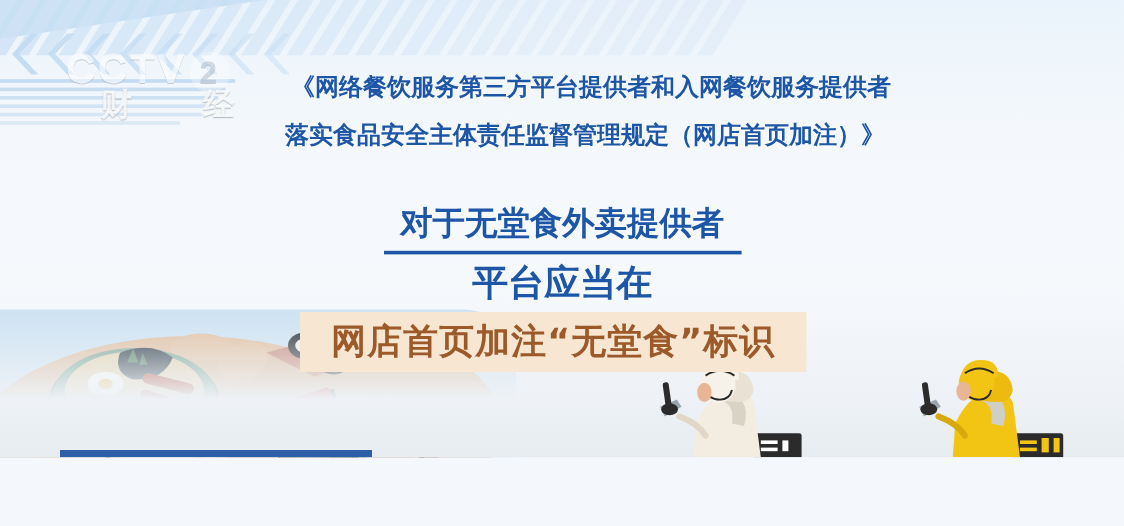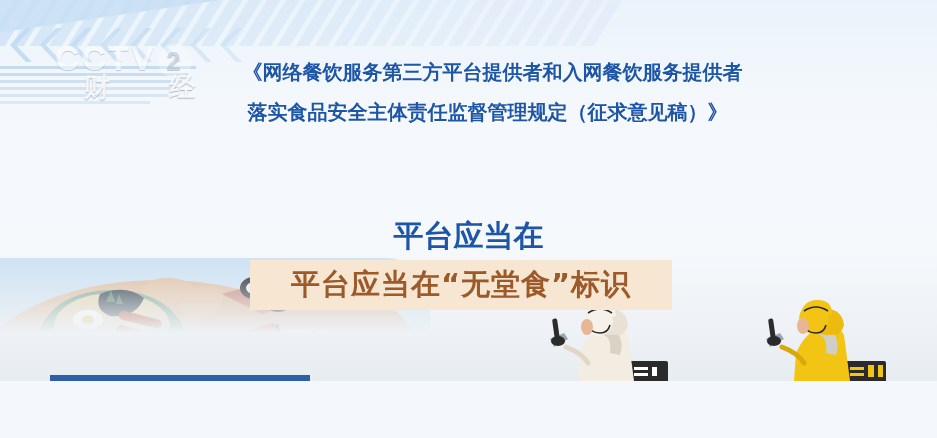--- a/index.html
+++ b/index.html
@@ -187,23 +187,26 @@
   <div class="wm-cctv2">
     <div class="txt">
       <span>CCTV</span><span class="two">2</span>
     </div>
   </div>
   <div class="wm-caijing">财  经</div>
 
 
   <div class="title-wrap">
     <div class="t-line l1">《网络餐饮服务第三方平台提供者和入网餐饮服务提供者</div>
-    <div class="t-line l2">落实食品安全主体责任监督管理规定（征求意见稿）》</div>
-  </div>
-
+    <div class="t-line l2">落实食品安全主体责任监督管理规定（网店首页加注）》</div>
+  </div>
+
+  <div class="sub1">
+    <span>对于无堂食外卖提供者</span>
+  </div>
   <div class="sub2">
     <span>平台应当在</span>
   </div>
 
   <div class="illus">
     <div class="illus-inner">
       <svg width="430" height="180" viewBox="0 0 430 180">
 
         <ellipse cx="160" cy="118" rx="185" ry="96" fill="#e0bfa0"></ellipse>
         <ellipse cx="300" cy="96" rx="118" ry="74" fill="#dcbb9c"></ellipse>
@@ -359,16 +362,16 @@
         <rect x="12" y="24" width="5" height="24" rx="2" fill="#2b2b2b" transform="rotate(-8 12 24)"></rect>
         <ellipse cx="18" cy="46" rx="7" ry="5" fill="#2b2b2b"></ellipse>
         <path d="M26 52 q16 6 22 16" fill="none" stroke="#d8a90c" stroke-width="5" stroke-linecap="round"></path>
       </g>
     </svg>
   </div>
 
   <div class="blue-strip"></div>
 
   <div class="banner">
-    <span>平台应当在“无堂食”标识</span>
+    <span>网店首页加注“无堂食”标识</span>
   </div>
 
 </div>
 
 </body></html>

